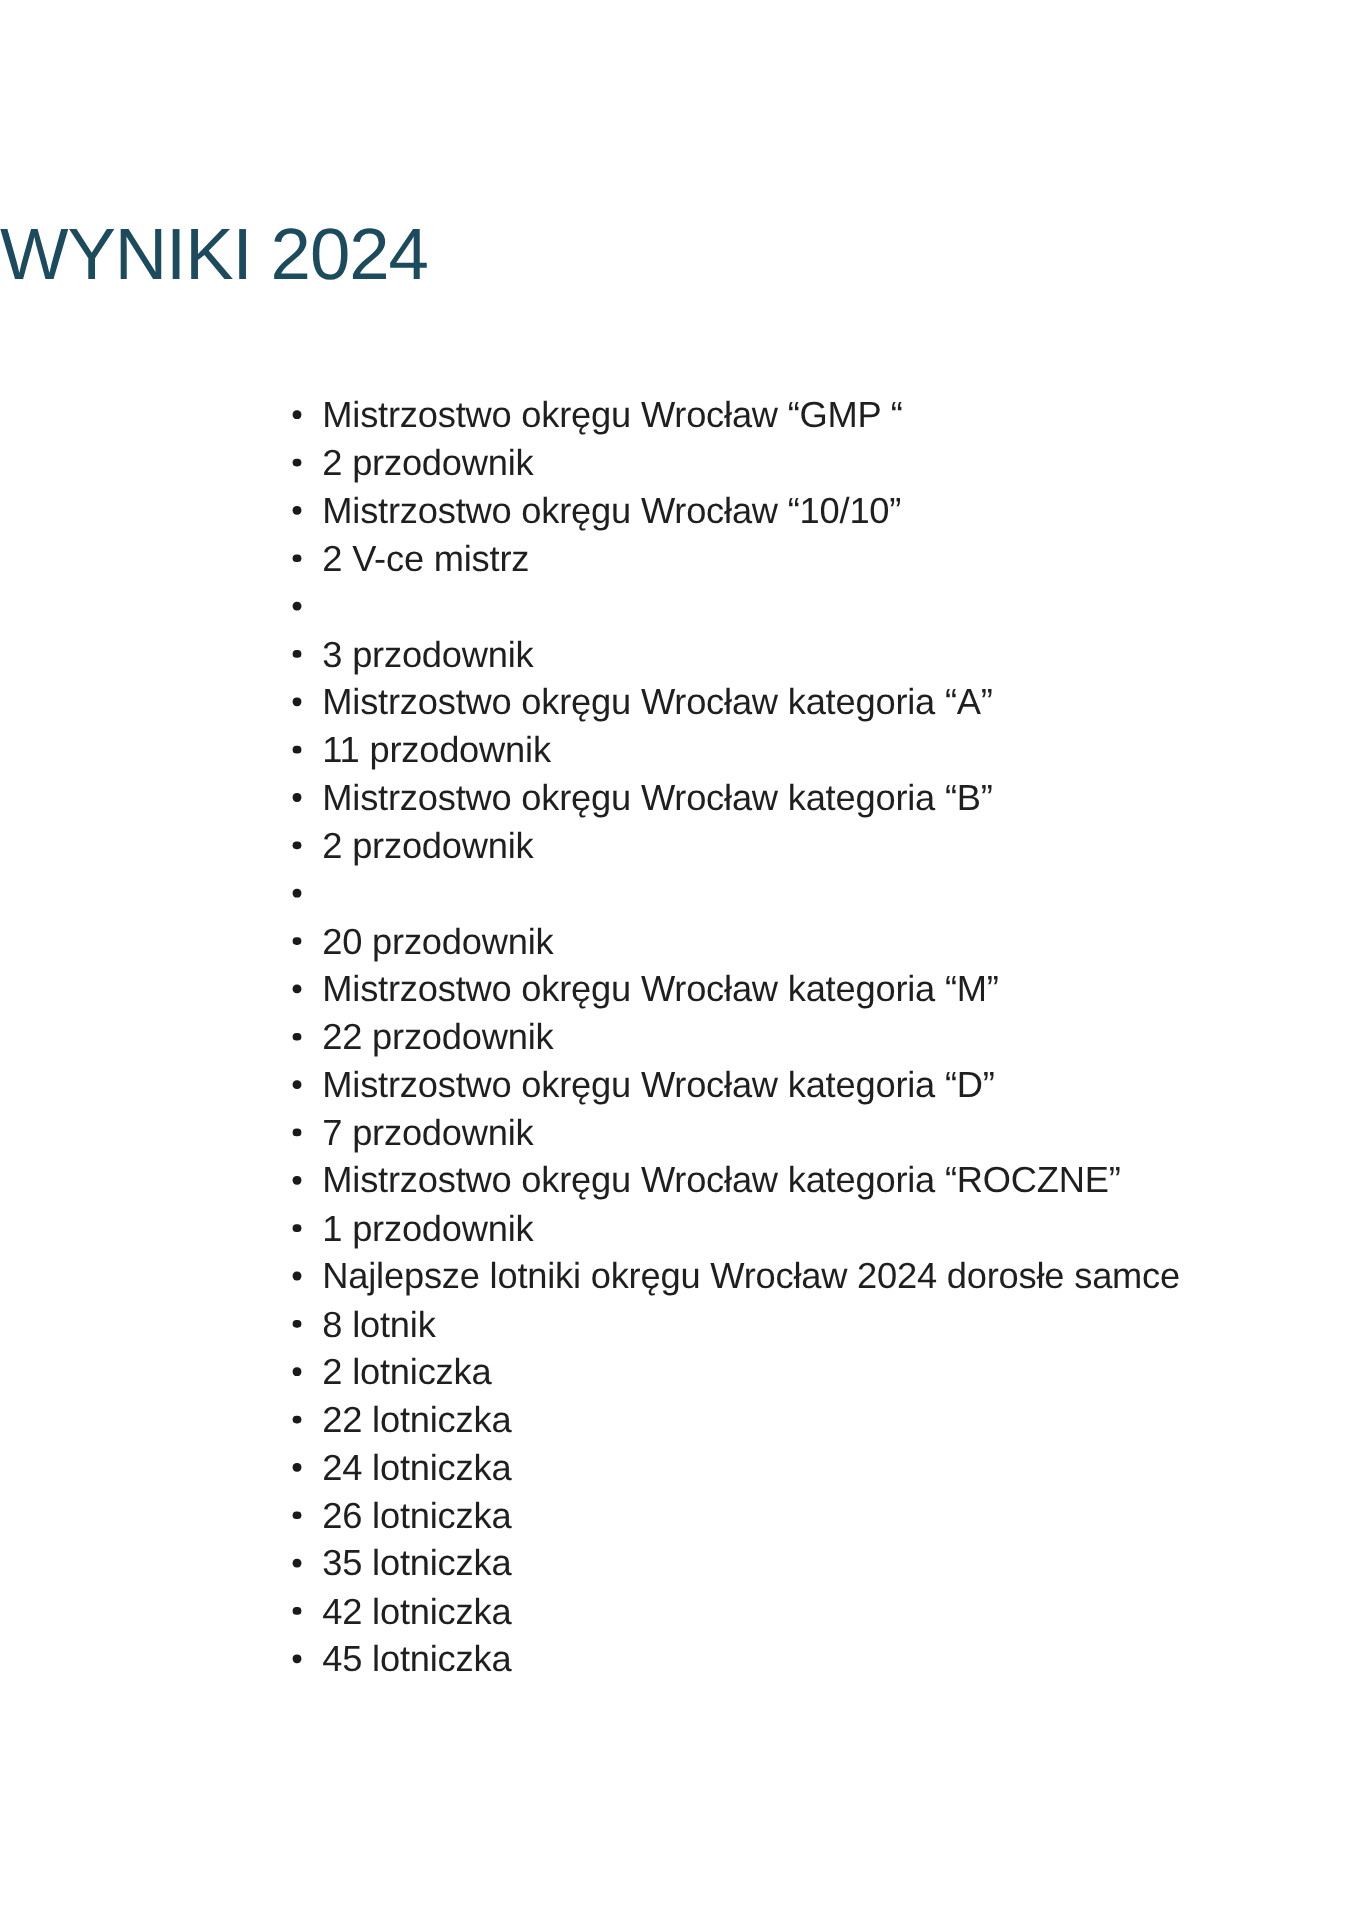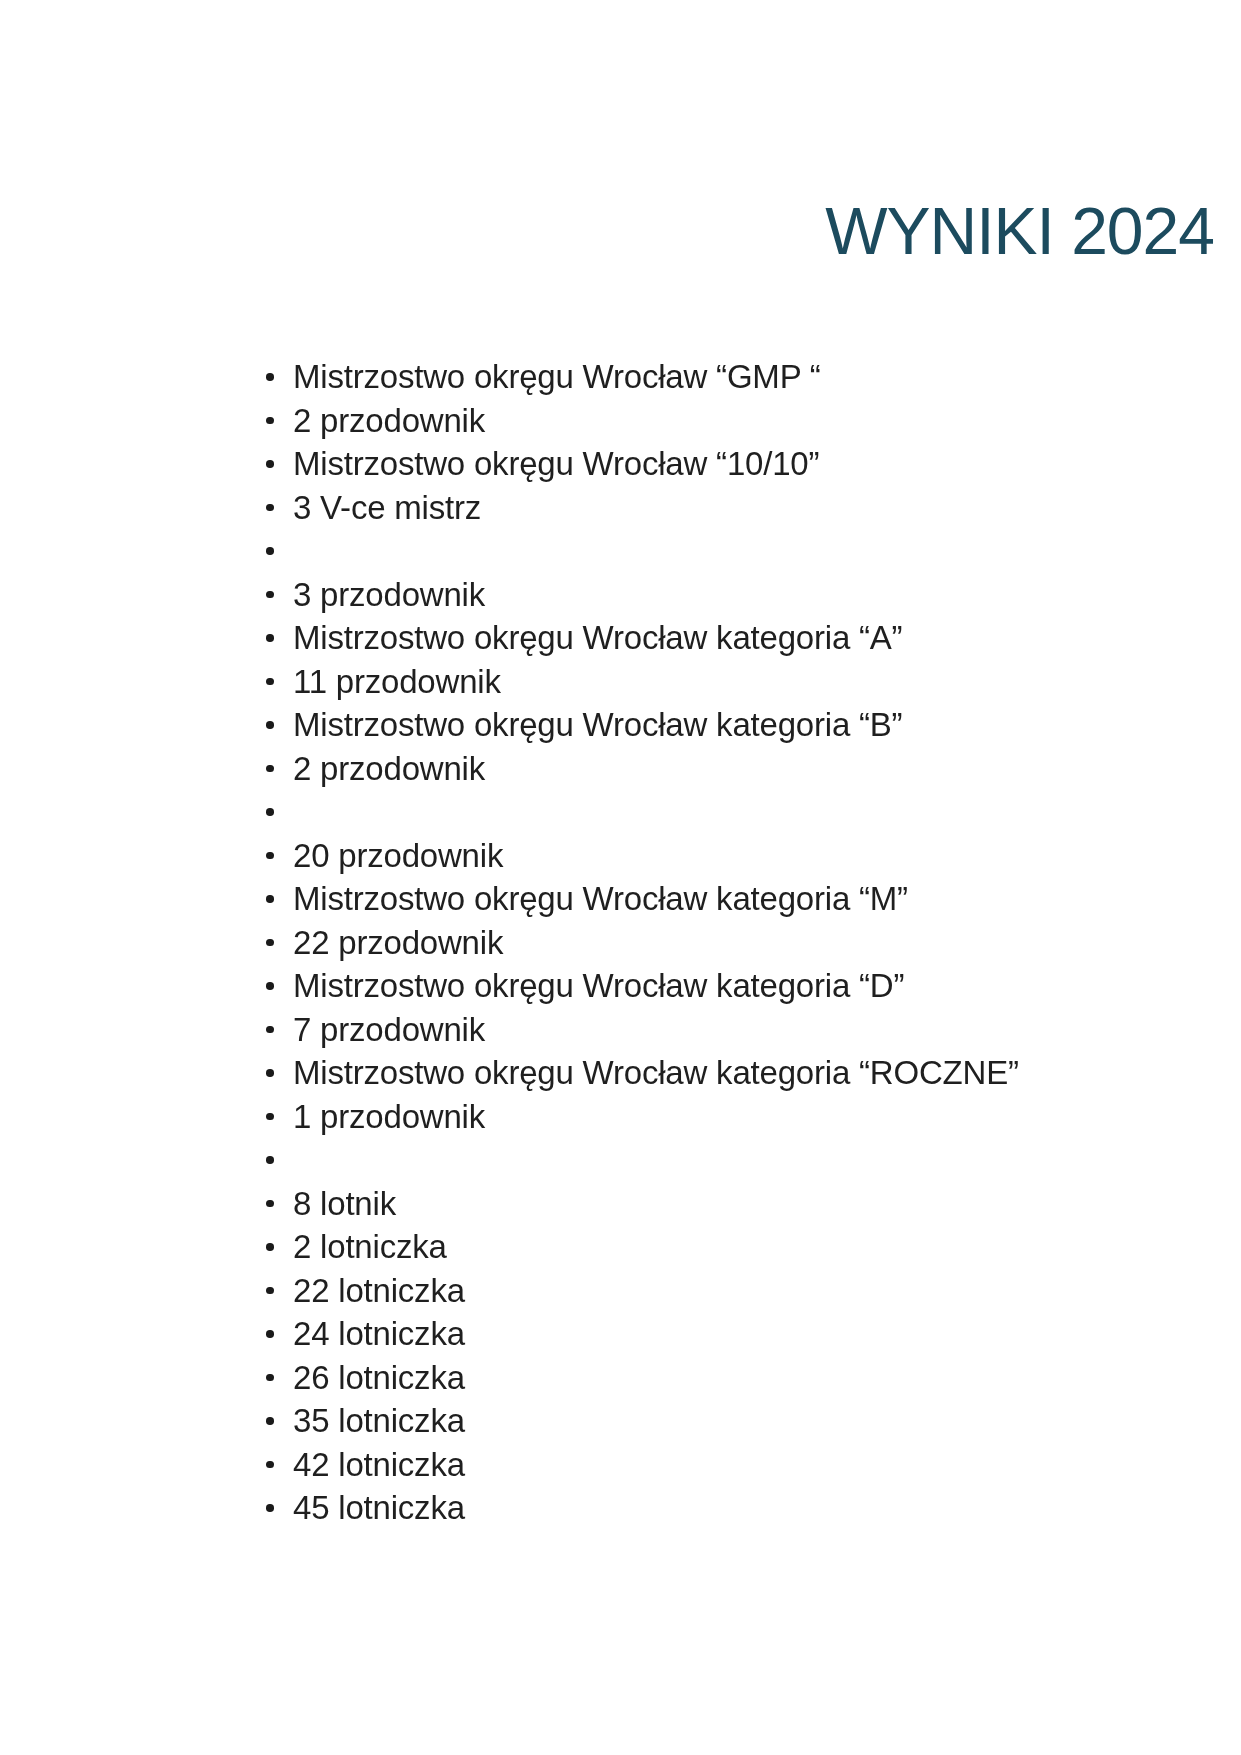--- a/index.html
+++ b/index.html
@@ -17,21 +17,21 @@
     margin: 0 auto;
     background: var(--background, #ffffff);
     overflow: hidden;
     font-family: "Liberation Sans", "DejaVu Sans", sans-serif;
   }
   .doc-title {
     position: absolute;
     top: 192px;
     left: 0;
     width: 1214px;
-    text-align: right;
+    text-align: left;
     font-size: 66px;
     line-height: 1.2;
     font-weight: 400;
     letter-spacing: -1px;
     color: var(--title-color, #1c4b5e);
     white-space: nowrap;
   }
   .results-list {
     position: absolute;
     top: 355px;
@@ -78,21 +78,21 @@
         <span class="item-text">2 przodownik</span>
       </li>
 
       <li class="item">
         <span class="bullet"></span>
         <span class="item-text">Mistrzostwo okręgu Wrocław “10/10”</span>
       </li>
 
       <li class="item">
         <span class="bullet"></span>
-        <span class="item-text">3 V-ce mistrz</span>
+        <span class="item-text">2 V-ce mistrz</span>
       </li>
 
       <li class="item">
         <span class="bullet"></span>
       </li>
 
       <li class="item">
         <span class="bullet"></span>
         <span class="item-text">3 przodownik</span>
       </li>
@@ -151,20 +151,21 @@
         <span class="item-text">Mistrzostwo okręgu Wrocław kategoria “ROCZNE”</span>
       </li>
 
       <li class="item">
         <span class="bullet"></span>
         <span class="item-text">1 przodownik</span>
       </li>
 
       <li class="item">
         <span class="bullet"></span>
+        <span class="item-text">Najlepsze lotniki okręgu Wrocław 2024 dorosłe samce</span>
       </li>
 
       <li class="item">
         <span class="bullet"></span>
         <span class="item-text">8 lotnik</span>
       </li>
 
 
       <li class="item">
         <span class="bullet"></span>

